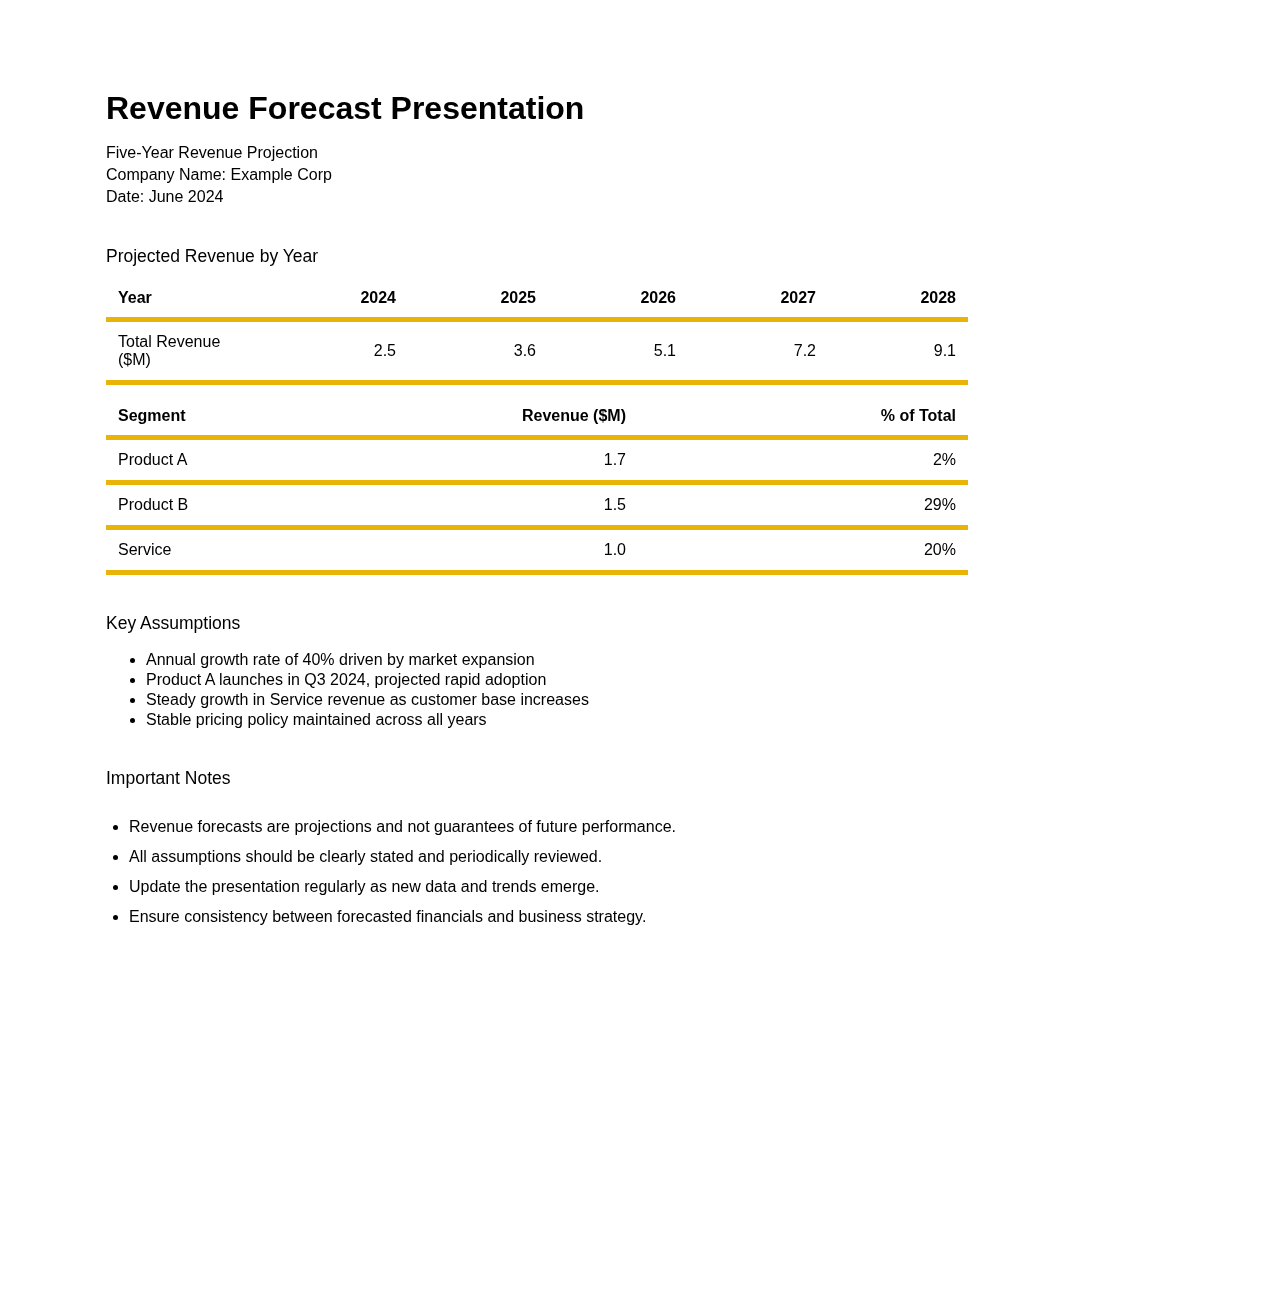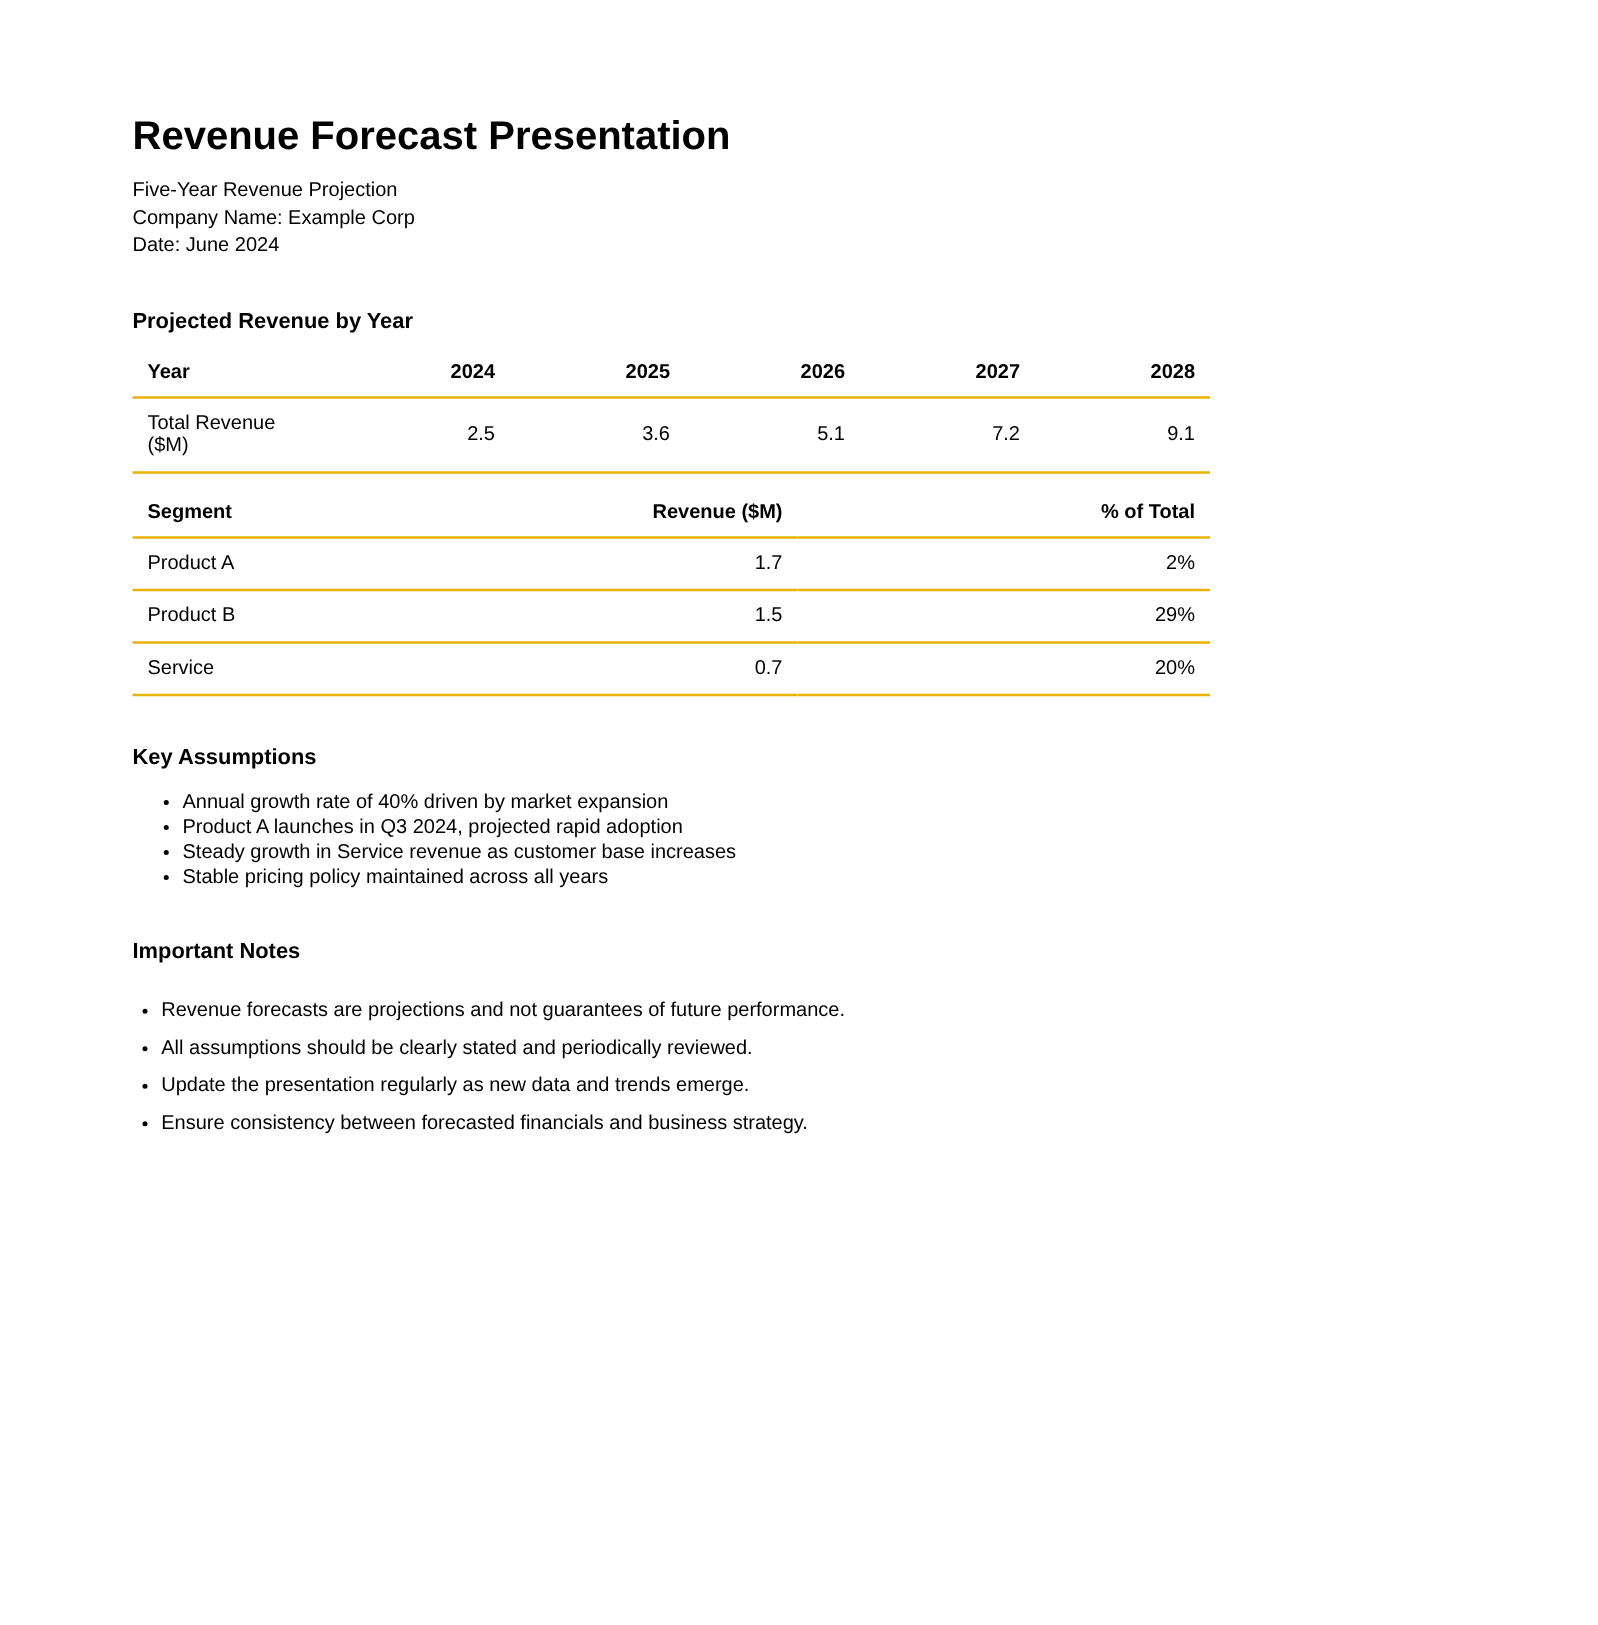--- a/index.html
+++ b/index.html
@@ -23,34 +23,34 @@
     margin: 0 0 16px 0;
   }
   .subtitle-line {
     margin: 0;
     font-size: 16px;
     line-height: 22px;
   }
   h3.section-heading {
     font-size: 17.5px;
     line-height: 21px;
-    font-weight: bold;
+    font-weight: normal;
     margin: 38px 0 0 0;
   }
   table.data-table {
     border-collapse: collapse;
     width: 100%;
     table-layout: fixed;
     margin-top: 12px;
     font-size: 16px;
   }
   table.data-table th,
   table.data-table td {
     line-height: 18px;
-    border-bottom: 2px solid #eab308;
+    border-bottom: 5px solid #eab308;
     padding: 10px 12px;
   }
   table.data-table td {
     padding-top: 11px;
     padding-bottom: 11px;
   }
   .cell-left  { text-align: left;  padding-left: 13px; }
   .cell-num   { text-align: right; }
   th { font-weight: bold; }
   ul.assumptions-list {
@@ -137,21 +137,21 @@
         <td class="cell-num">1.7</td>
         <td class="cell-num">2%</td>
       </tr>
       <tr>
         <td class="cell-left">Product B</td>
         <td class="cell-num">1.5</td>
         <td class="cell-num">29%</td>
       </tr>
       <tr>
         <td class="cell-left">Service</td>
-        <td class="cell-num">0.7</td>
+        <td class="cell-num">1.0</td>
         <td class="cell-num">20%</td>
       </tr>
     </tbody>
   </table>
 
   <h3 class="section-heading">Key Assumptions</h3>
 
   <ul class="assumptions-list">
     <li>Annual growth rate of 40% driven by market expansion</li>
     <li>Product A launches in Q3 2024, projected rapid adoption</li>

